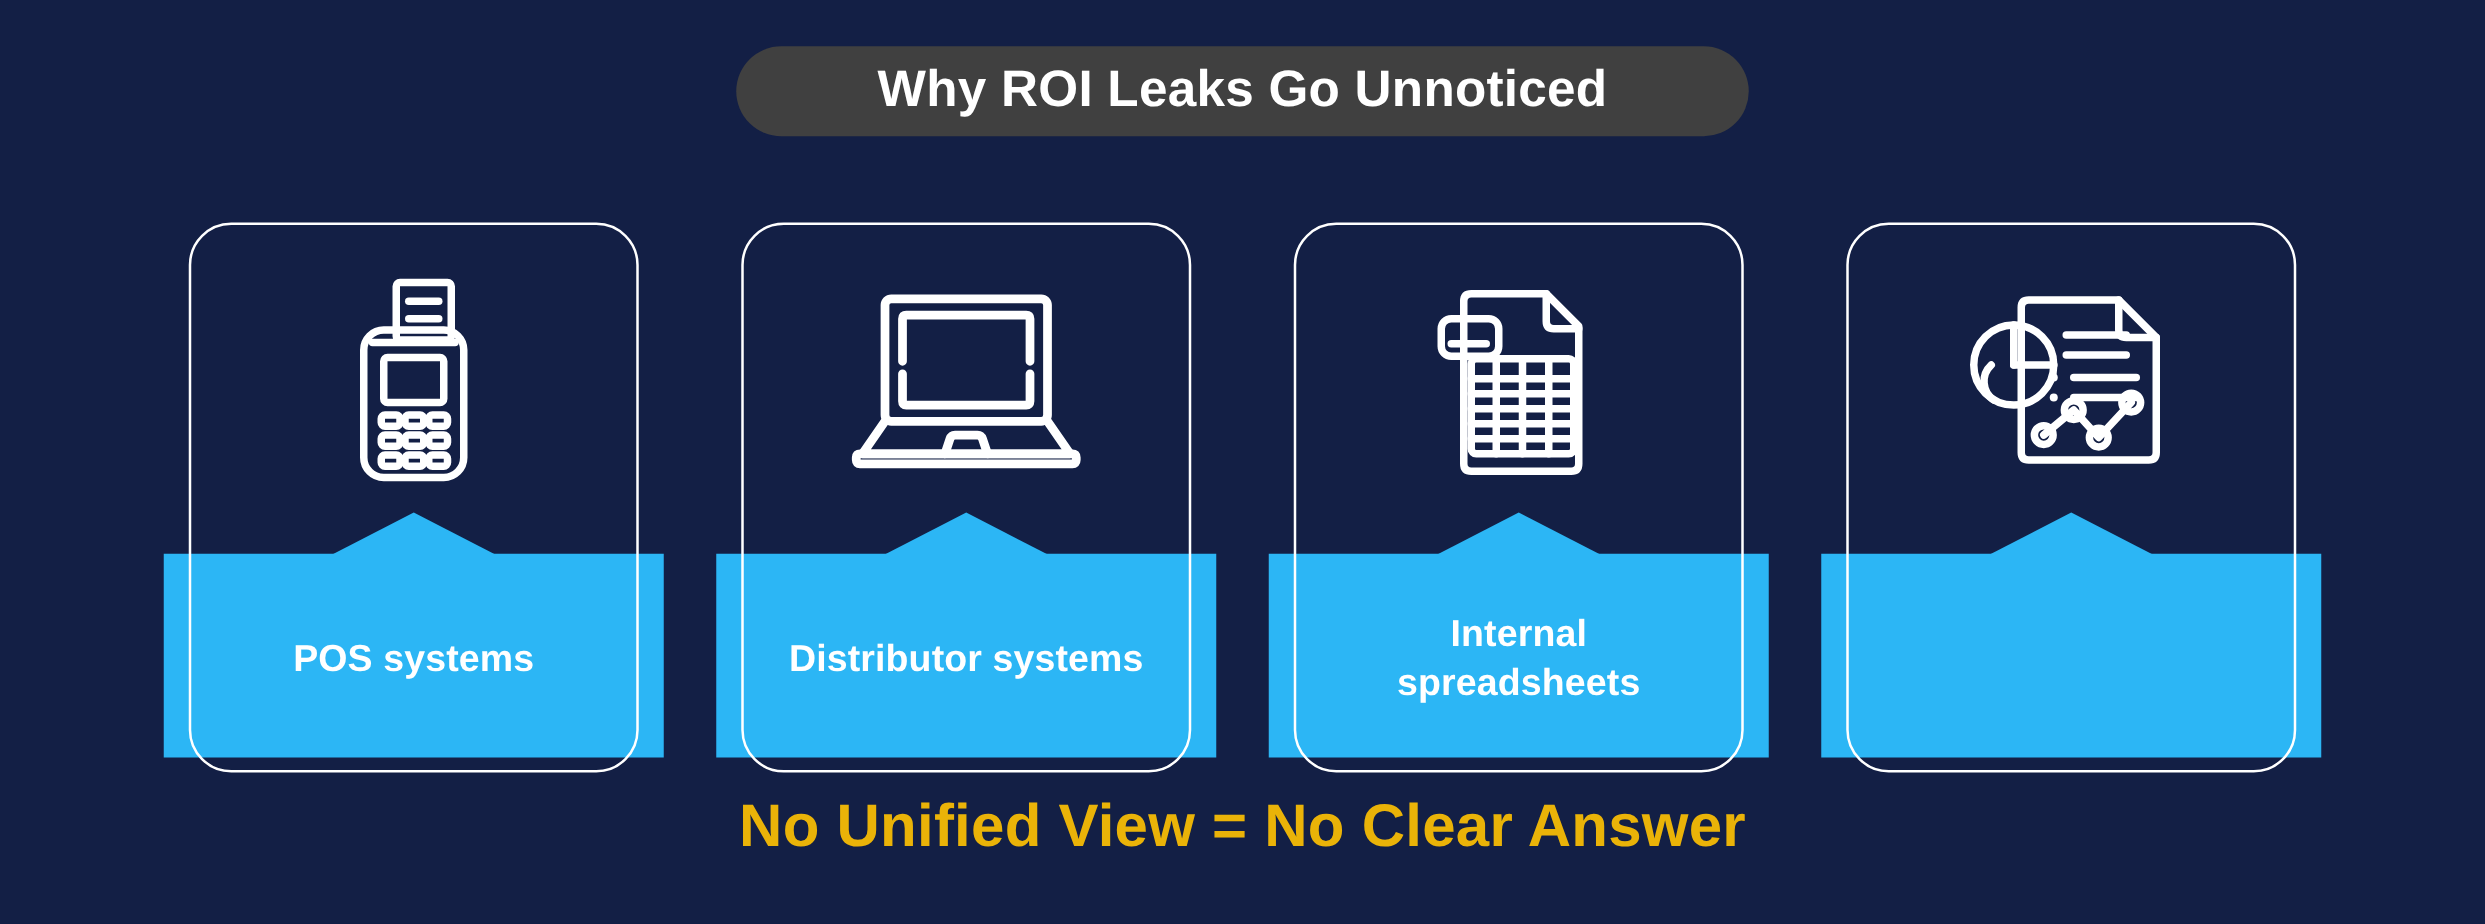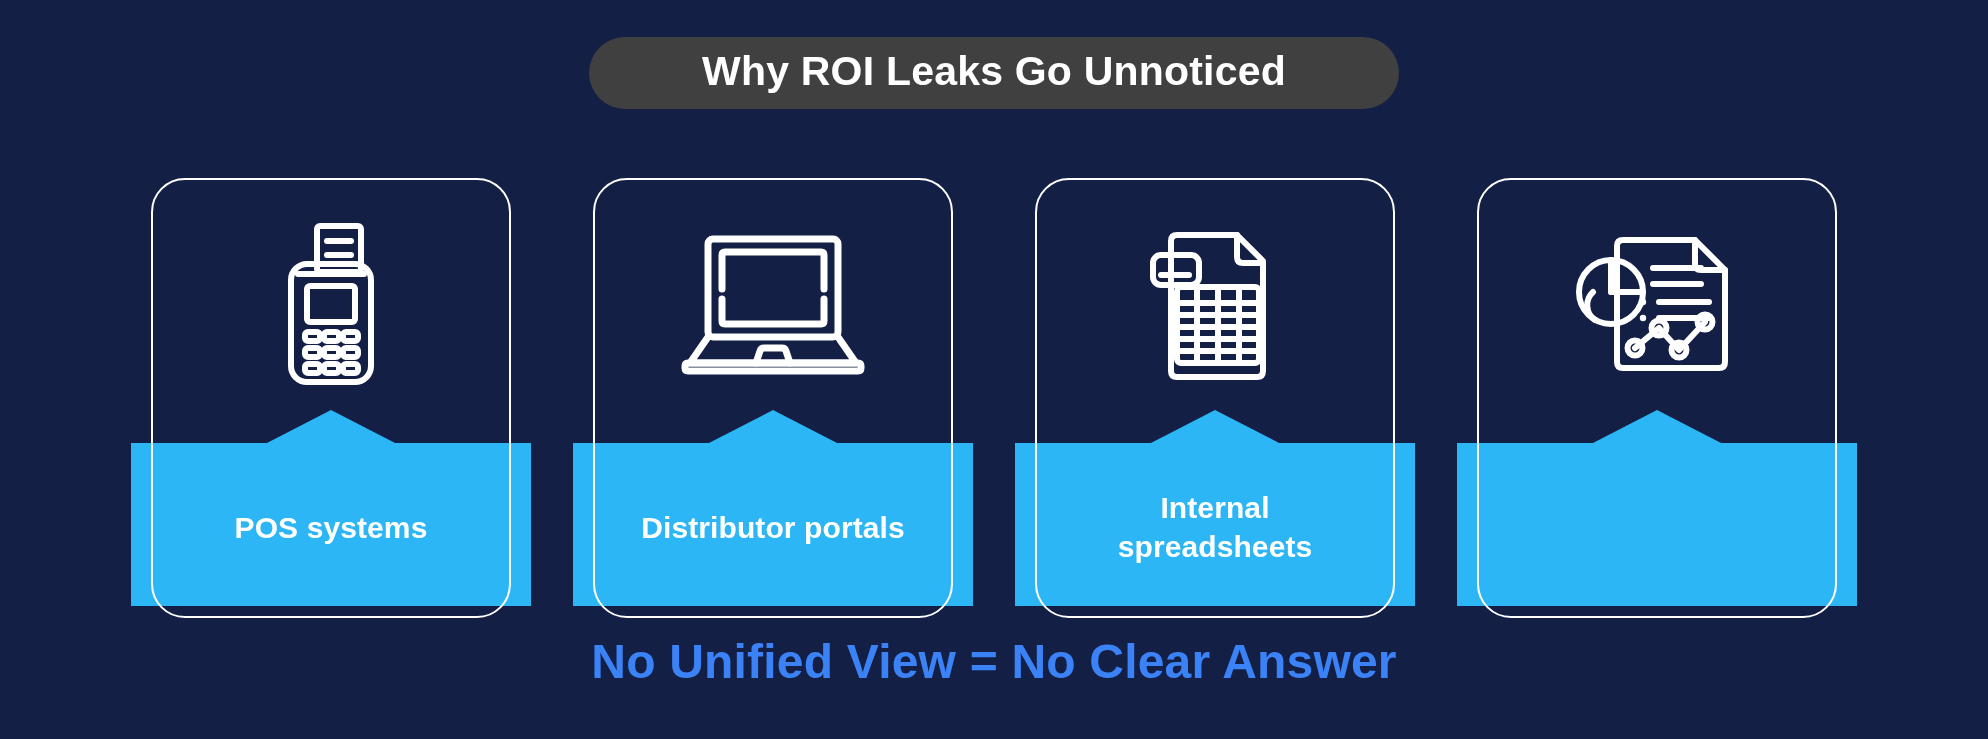--- a/index.html
+++ b/index.html
@@ -144,21 +144,21 @@
   
   .footer-line {
     position: absolute;
     left: 0;
     right: 0;
     top: 638px;
     text-align: center;
   }
 
   .footer-line-text {
-    color: #3b82f6;
+    color: #eab308;
     font-size: 48px;
     font-weight: bold;
     letter-spacing: 0.2px;
     line-height: 1;
   }
 </style>
 </head>
 <body>
 
 <div class="infographic">
@@ -215,21 +215,21 @@
           <path d="M42 68 L42 90 Q42 93 45 93 L141 93 Q144 93 144 90 L144 68"></path>
 
           <path d="M28 106 L10 132 L176 132 L158 106"></path>
 
           <path d="M76 132 L80 120 Q81 117 84 117 L102 117 Q105 117 106 120 L110 132"></path>
 
           <path d="M8 132 L178 132 Q181 132 181 135 L181 137 Q181 140 178 140 L8 140 Q5 140 5 137 L5 135 Q5 132 8 132 Z"></path>
         </svg>
       </div>
       <div class="card-label">
-        <span class="card-label-text">Distributor portals</span>
+        <span class="card-label-text">Distributor systems</span>
       </div>
     </div>
 
     <div class="card">
       <div class="card-banner"></div>
       <div class="card-banner-peak"></div>
       <div class="card-outline"></div>
       <div class="card-icon">
         <svg width="140" height="160" viewBox="0 0 140 160" fill="none" stroke="#ffffff" stroke-width="6" stroke-linecap="round" stroke-linejoin="round">
 

